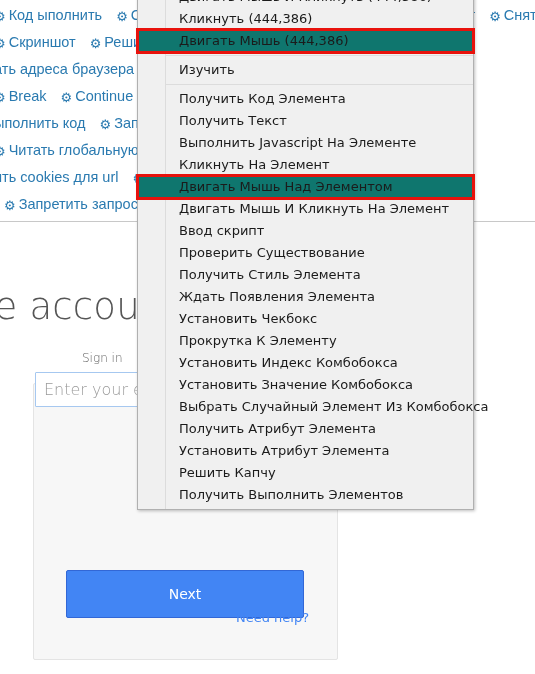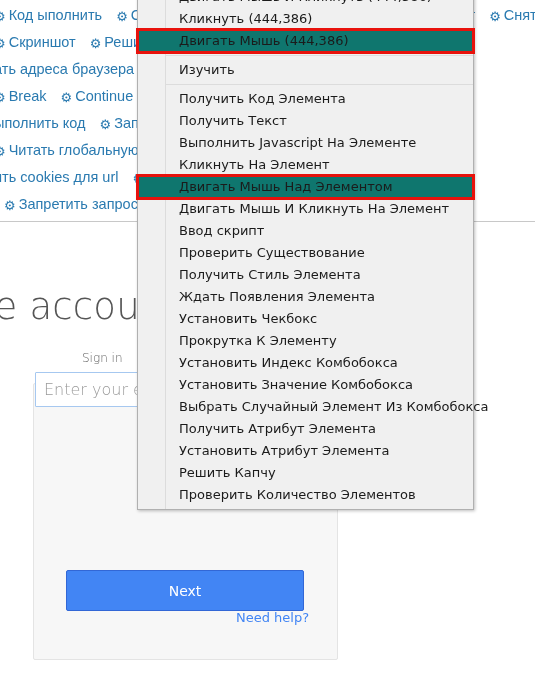--- a/index.html
+++ b/index.html
@@ -124,21 +124,21 @@
     padding: 0 8px;
     line-height: 33px;
     outline: none;
   }
   .email-input::placeholder { color: #9a9a9a; opacity: 1; }
   .next-button {
     position: absolute;
     left: 66px;
     top: 570px;
     width: 238px;
-    height: 41px;
+    height: 48px;
     background: #4285f4;
     border: 1px solid #3267d6;
     border-radius: 2px;
     color: #ffffff;
     font-size: 14px;
     font-family: "DejaVu Sans", sans-serif;
     cursor: pointer;
     padding: 0;
   }
   .need-help {
@@ -262,14 +262,14 @@
     <div class="ctx-item"><span>Получить Стиль Элемента</span></div>
     <div class="ctx-item"><span>Ждать Появления Элемента</span></div>
     <div class="ctx-item"><span>Установить Чекбокс</span></div>
     <div class="ctx-item"><span>Прокрутка К Элементу</span></div>
     <div class="ctx-item"><span>Установить Индекс Комбобокса</span></div>
     <div class="ctx-item"><span>Установить Значение Комбобокса</span></div>
     <div class="ctx-item"><span>Выбрать Случайный Элемент Из Комбобокса</span></div>
     <div class="ctx-item"><span>Получить Атрибут Элемента</span></div>
     <div class="ctx-item"><span>Установить Атрибут Элемента</span></div>
     <div class="ctx-item"><span>Решить Капчу</span></div>
-    <div class="ctx-item"><span>Проверить Количество Элементов</span></div>
+    <div class="ctx-item"><span>Получить Выполнить Элементов</span></div>
   </div>
 
 </body></html>

